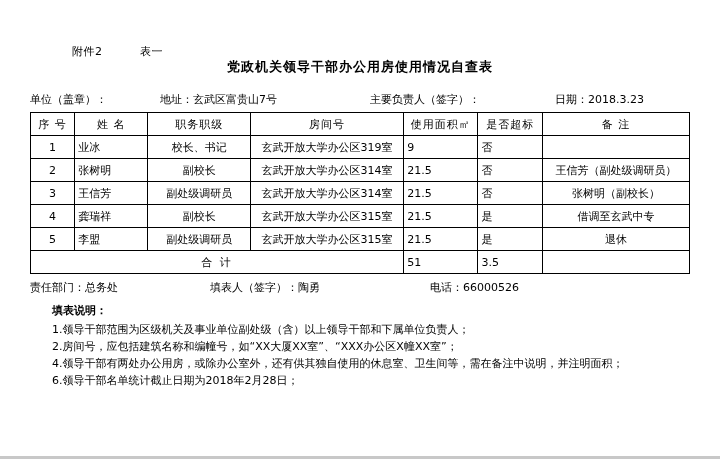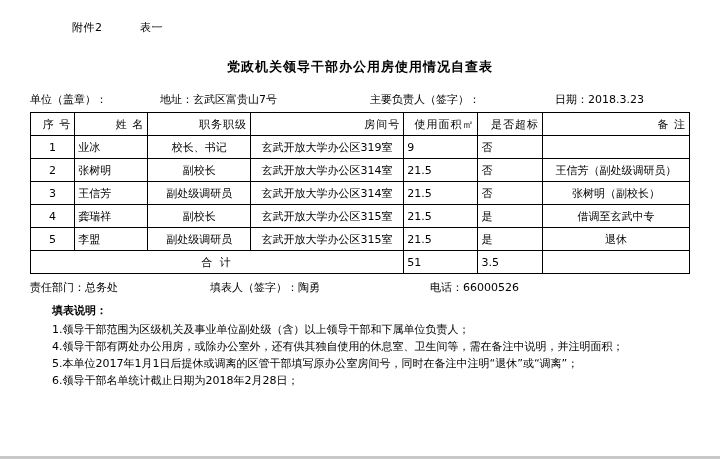--- a/index.html
+++ b/index.html
@@ -16,21 +16,21 @@
   }
   .page {
     position: relative;
     width: 720px;
     height: 459px;
     box-sizing: border-box;
     padding: 0;
   }
   .hdr-line {
     position: absolute;
-    top: 20px;
+    top: 44px;
     left: 30px;
     font-size: 11px;
     letter-spacing: 0.5px;
     padding-left: 42px;
   }
   .hdr-line .a {
     display: inline-block;
     width: 68px;
   }
   .doc-title {
@@ -65,21 +65,21 @@
     font-size: 11px;
   }
   table.main th, table.main td {
     border: 1px solid #000000;
     height: 22px;
     padding: 0 3px;
     font-weight: normal;
     vertical-align: middle;
   }
   table.main th {
-    text-align: right;
+    text-align: center;
     letter-spacing: 1px;
     margin-left: 6px;
   }
   .c-seq   { width: 40px;  text-align: center; }
   .c-name  { width: 72px;  text-align: left; }
   .c-post  { width: 104px; text-align: center; }
   .c-room  { width: 160px; text-align: center; }
   .c-area  { width: 72px;  text-align: left; }
   .c-over  { width: 62px;  text-align: left; }
   .c-note  { width: 150px; text-align: center; }
@@ -211,19 +211,19 @@
 
   <div class="footer-row">
     <div class="f1">责任部门：总务处</div>
     <div class="f2">填表人（签字）：陶勇</div>
     <div class="f3">电话：66000526</div>
   </div>
 
   <div class="notes">
     <div class="notes-title">填表说明：</div>
     <div class="note-item">1.领导干部范围为区级机关及事业单位副处级（含）以上领导干部和下属单位负责人；</div>
+    <div class="note-item">2.房间号，应包括建筑名称和编幢号，如“XX大厦XX室”、“XXX办公区X幢XX室”；</div>
     <div class="note-item">4.领导干部有两处办公用房，或除办公室外，还有供其独自使用的休息室、卫生间等，需在备注中说明，并注明面积；</div>
-    <div class="note-item">5.本单位2017年1月1日后提休或调离的区管干部填写原办公室房间号，同时在备注中注明“退休”或“调离”；</div>
     <div class="note-item">6.领导干部名单统计截止日期为2018年2月28日；</div>
   </div>
 
   <div class="bottom-rule"></div>
 </div>
 
 </body></html>

